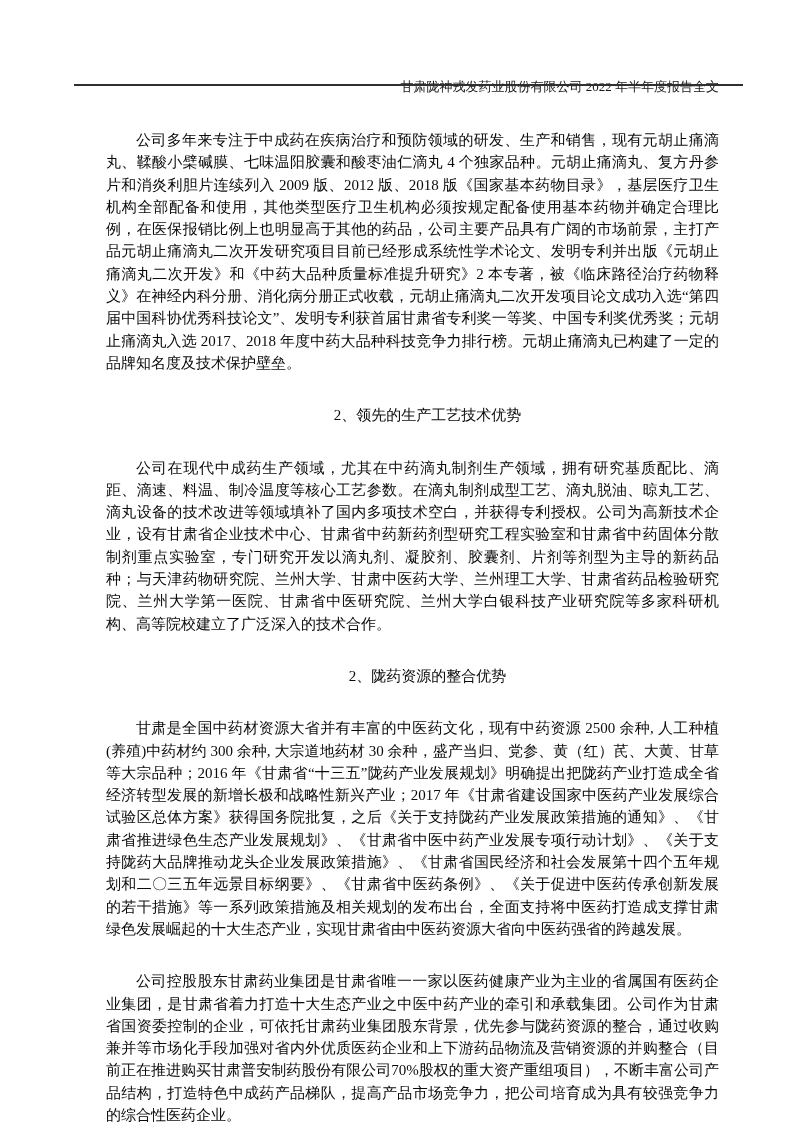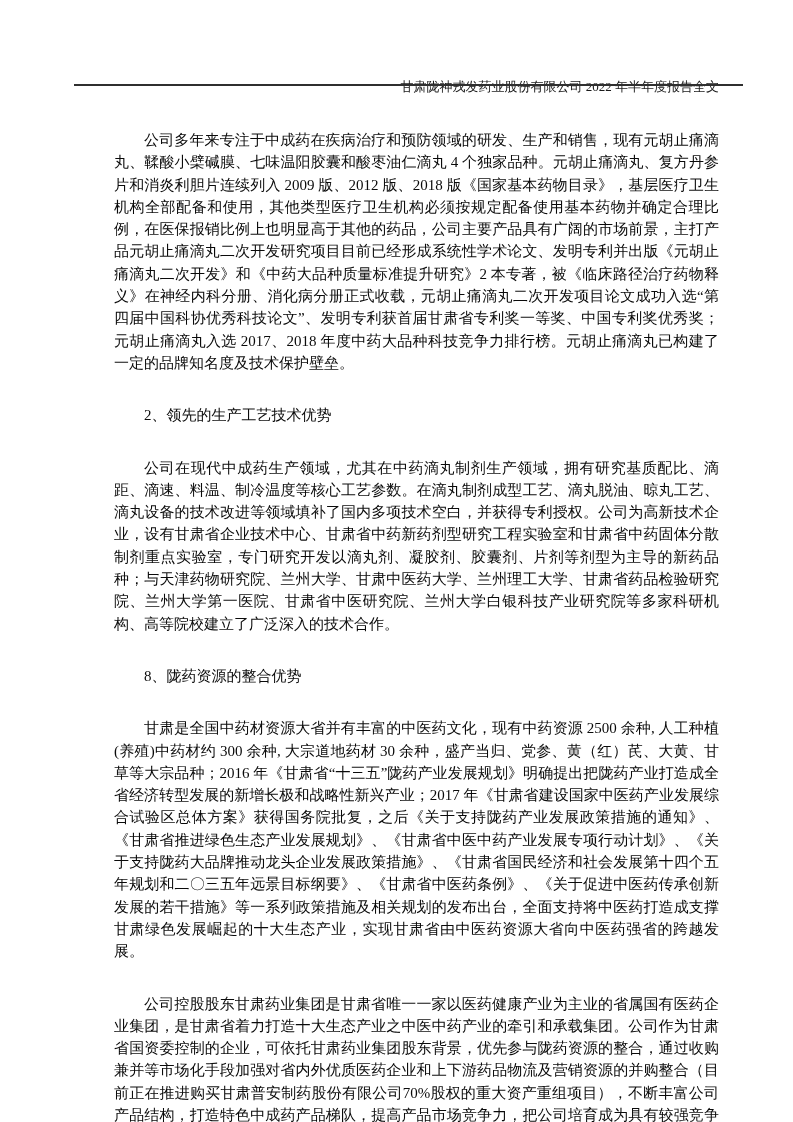--- a/index.html
+++ b/index.html
@@ -33,24 +33,24 @@
   .doc-body {
     position: absolute;
     top: 93px; left: 62px; width: 669px;
     font-size: 15px;
     line-height: 22.3px;
     text-align: justify;
     color: #0a0a0a;
   }
   .para, .heading {
     text-indent: 2em;
-    margin: 0 0 6px 16px;
+    margin: 0 0 6px 8px;
   }
   .heading {
-    text-align: left;
+    text-align: center;
   }
   .page-footer {
     position: absolute;
     top: 1038px; left: 62px; width: 669px;
     text-align: right;
     padding-right: 12px;
     font-size: 13px;
     color: #1a1a1a;
   }
 </style>
@@ -62,20 +62,20 @@
   <div class="page-header">
     <span>甘肃陇神戎发药业股份有限公司 2022 年半年度报告全文</span>
   </div>
 
   <div class="header-rule"></div>
 
   <div class="doc-body">
     <p class="para">公司多年来专注于中成药在疾病治疗和预防领域的研发、生产和销售，现有元胡止痛滴丸、鞣酸小檗碱膜、七味温阳胶囊和酸枣油仁滴丸 4 个独家品种。元胡止痛滴丸、复方丹参片和消炎利胆片连续列入 2009 版、2012 版、2018 版《国家基本药物目录》，基层医疗卫生机构全部配备和使用，其他类型医疗卫生机构必须按规定配备使用基本药物并确定合理比例，在医保报销比例上也明显高于其他的药品，公司主要产品具有广阔的市场前景，主打产品元胡止痛滴丸二次开发研究项目目前已经形成系统性学术论文、发明专利并出版《元胡止痛滴丸二次开发》和《中药大品种质量标准提升研究》2 本专著，被《临床路径治疗药物释义》在神经内科分册、消化病分册正式收载，元胡止痛滴丸二次开发项目论文成功入选“第四届中国科协优秀科技论文”、发明专利获首届甘肃省专利奖一等奖、中国专利奖优秀奖；元胡止痛滴丸入选 2017、2018 年度中药大品种科技竞争力排行榜。元胡止痛滴丸已构建了一定的品牌知名度及技术保护壁垒。</p>
     <p class="heading">2、领先的生产工艺技术优势</p>
     <p class="para">公司在现代中成药生产领域，尤其在中药滴丸制剂生产领域，拥有研究基质配比、滴距、滴速、料温、制冷温度等核心工艺参数。在滴丸制剂成型工艺、滴丸脱油、晾丸工艺、滴丸设备的技术改进等领域填补了国内多项技术空白，并获得专利授权。公司为高新技术企业，设有甘肃省企业技术中心、甘肃省中药新药剂型研究工程实验室和甘肃省中药固体分散制剂重点实验室，专门研究开发以滴丸剂、凝胶剂、胶囊剂、片剂等剂型为主导的新药品种；与天津药物研究院、兰州大学、甘肃中医药大学、兰州理工大学、甘肃省药品检验研究院、兰州大学第一医院、甘肃省中医研究院、兰州大学白银科技产业研究院等多家科研机构、高等院校建立了广泛深入的技术合作。</p>
-    <p class="heading">8、陇药资源的整合优势</p>
+    <p class="heading">2、陇药资源的整合优势</p>
     <p class="para">甘肃是全国中药材资源大省并有丰富的中医药文化，现有中药资源 2500 余种, 人工种植(养殖)中药材约 300 余种, 大宗道地药材 30 余种，盛产当归、党参、黄（红）芪、大黄、甘草等大宗品种；2016 年《甘肃省“十三五”陇药产业发展规划》明确提出把陇药产业打造成全省经济转型发展的新增长极和战略性新兴产业；2017 年《甘肃省建设国家中医药产业发展综合试验区总体方案》获得国务院批复，之后《关于支持陇药产业发展政策措施的通知》、《甘肃省推进绿色生态产业发展规划》、《甘肃省中医中药产业发展专项行动计划》、《关于支持陇药大品牌推动龙头企业发展政策措施》、《甘肃省国民经济和社会发展第十四个五年规划和二〇三五年远景目标纲要》、《甘肃省中医药条例》、《关于促进中医药传承创新发展的若干措施》等一系列政策措施及相关规划的发布出台，全面支持将中医药打造成支撑甘肃绿色发展崛起的十大生态产业，实现甘肃省由中医药资源大省向中医药强省的跨越发展。</p>
     <p class="para">公司控股股东甘肃药业集团是甘肃省唯一一家以医药健康产业为主业的省属国有医药企业集团，是甘肃省着力打造十大生态产业之中医中药产业的牵引和承载集团。公司作为甘肃省国资委控制的企业，可依托甘肃药业集团股东背景，优先参与陇药资源的整合，通过收购兼并等市场化手段加强对省内外优质医药企业和上下游药品物流及营销资源的并购整合（目前正在推进购买甘肃普安制药股份有限公司70%股权的重大资产重组项目），不断丰富公司产品结构，打造特色中成药产品梯队，提高产品市场竞争力，把公司培育成为具有较强竞争力的综合性医药企业。</p>
     <p class="heading">6、中医药“一带一路”对外合作交流优势</p>
   </div>
 
 
 </div>
 
 </body></html>

